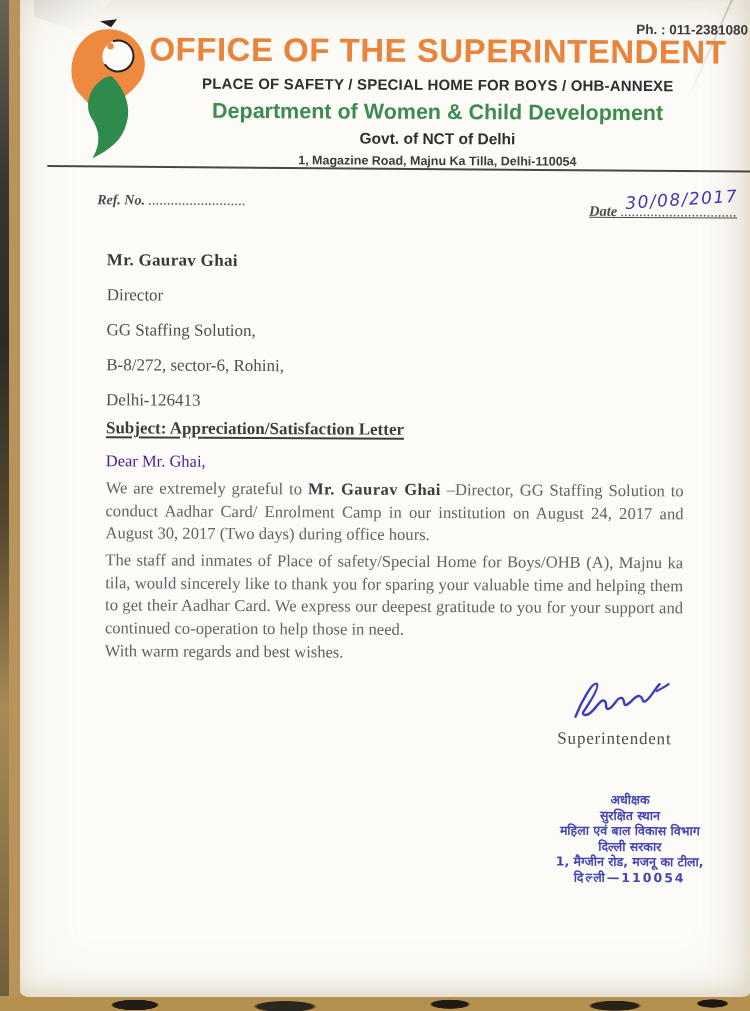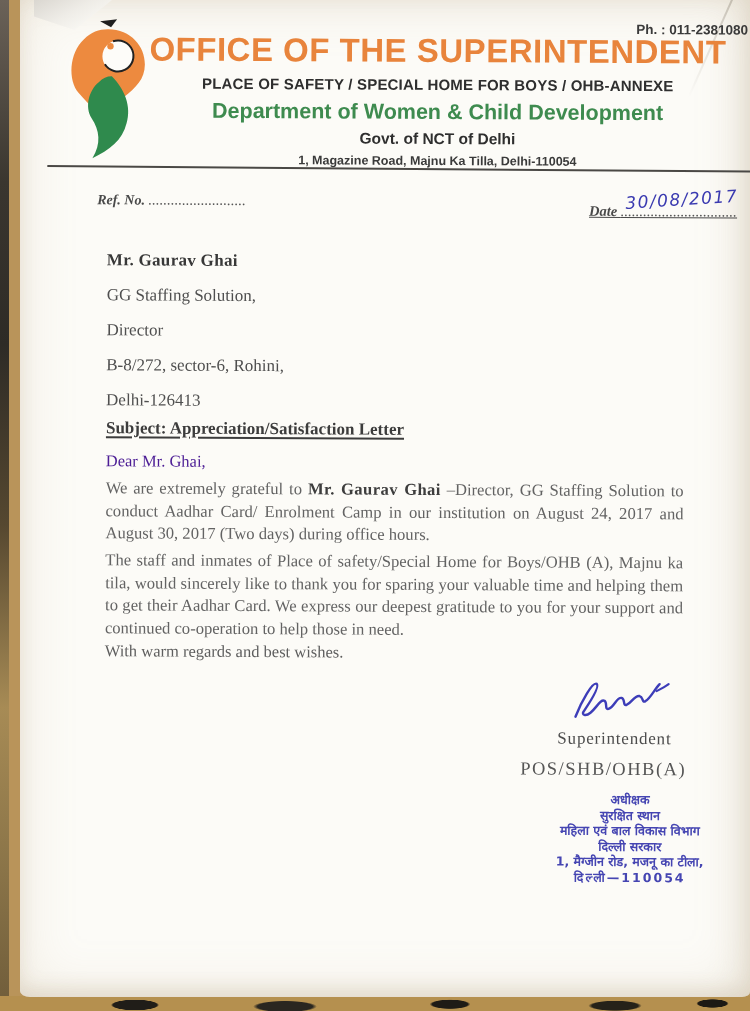--- a/index.html
+++ b/index.html
@@ -168,42 +168,41 @@
 
       <div class="ref"><span>Ref. No. </span><span class="dots">..........................</span></div>
 
       <div class="date-field">
         <span>Date </span><span class="dots">...............................</span>
         <span class="date-hand">30/08/2017</span>
       </div>
 
       <div class="recipient">
         <div class="r-name">Mr. Gaurav Ghai</div>
+        <div>Director</div>
         <div>GG Staffing Solution,</div>
-        <div>Director</div>
         <div>B-8/272, sector-6, Rohini,</div>
         <div>Delhi-126413</div>
       </div>
 
       <div class="subject">Subject: Appreciation/Satisfaction Letter</div>
       <div class="salutation">Dear Mr. Ghai,</div>
 
       <p class="para p1"><span>We are extremely grateful to </span><b>Mr. Gaurav Ghai</b><span> –Director, GG Staffing Solution to conduct Aadhar Card/ Enrolment Camp in our institution on August 24, 2017 and August 30, 2017 (Two days) during office hours.</span></p>
 
       <p class="para p2">The staff and inmates of Place of safety/Special Home for Boys/OHB (A), Majnu ka tila, would sincerely like to thank you for sparing your valuable time and helping them to get their Aadhar Card. We express our deepest gratitude to you for your support and continued co-operation to help those in need.</p>
 
       <p class="closing">With warm regards and best wishes.</p>
 
       <svg class="sig-svg" viewBox="0 0 112 54" aria-hidden="true">
         <path d="M14 46 C20 30 31 11 35 13 C39 16 26 35 22 41 C20 44 24 46 29 42 C35 37 39 28 43 30 C46 32 43 39 47 38 C53 36 55 26 60 27 C64 28 61 35 65 34 C70 32 73 24 78 25 C82 26 80 32 84 30 C89 27 93 18 98 13" fill="none" stroke="#3d3db8" stroke-width="2.4" stroke-linecap="round"></path>
         <path d="M95 20 C99 18 103 16 107 13" fill="none" stroke="#3d3db8" stroke-width="2.2" stroke-linecap="round"></path>
       </svg>
 
       <div class="sig-title">Superintendent</div>
-      <div class="sig-org">POS/SHB/OHB(A)</div>
 
       <div class="stamp">
         <div>अधीक्षक</div>
         <div>सुरक्षित स्थान</div>
         <div>महिला एवं बाल विकास विभाग</div>
         <div>दिल्ली सरकार</div>
         <div>1, मैग्जीन रोड, मजनू का टीला,</div>
         <div class="st-last">दिल्ली—110054</div>
       </div>
 

